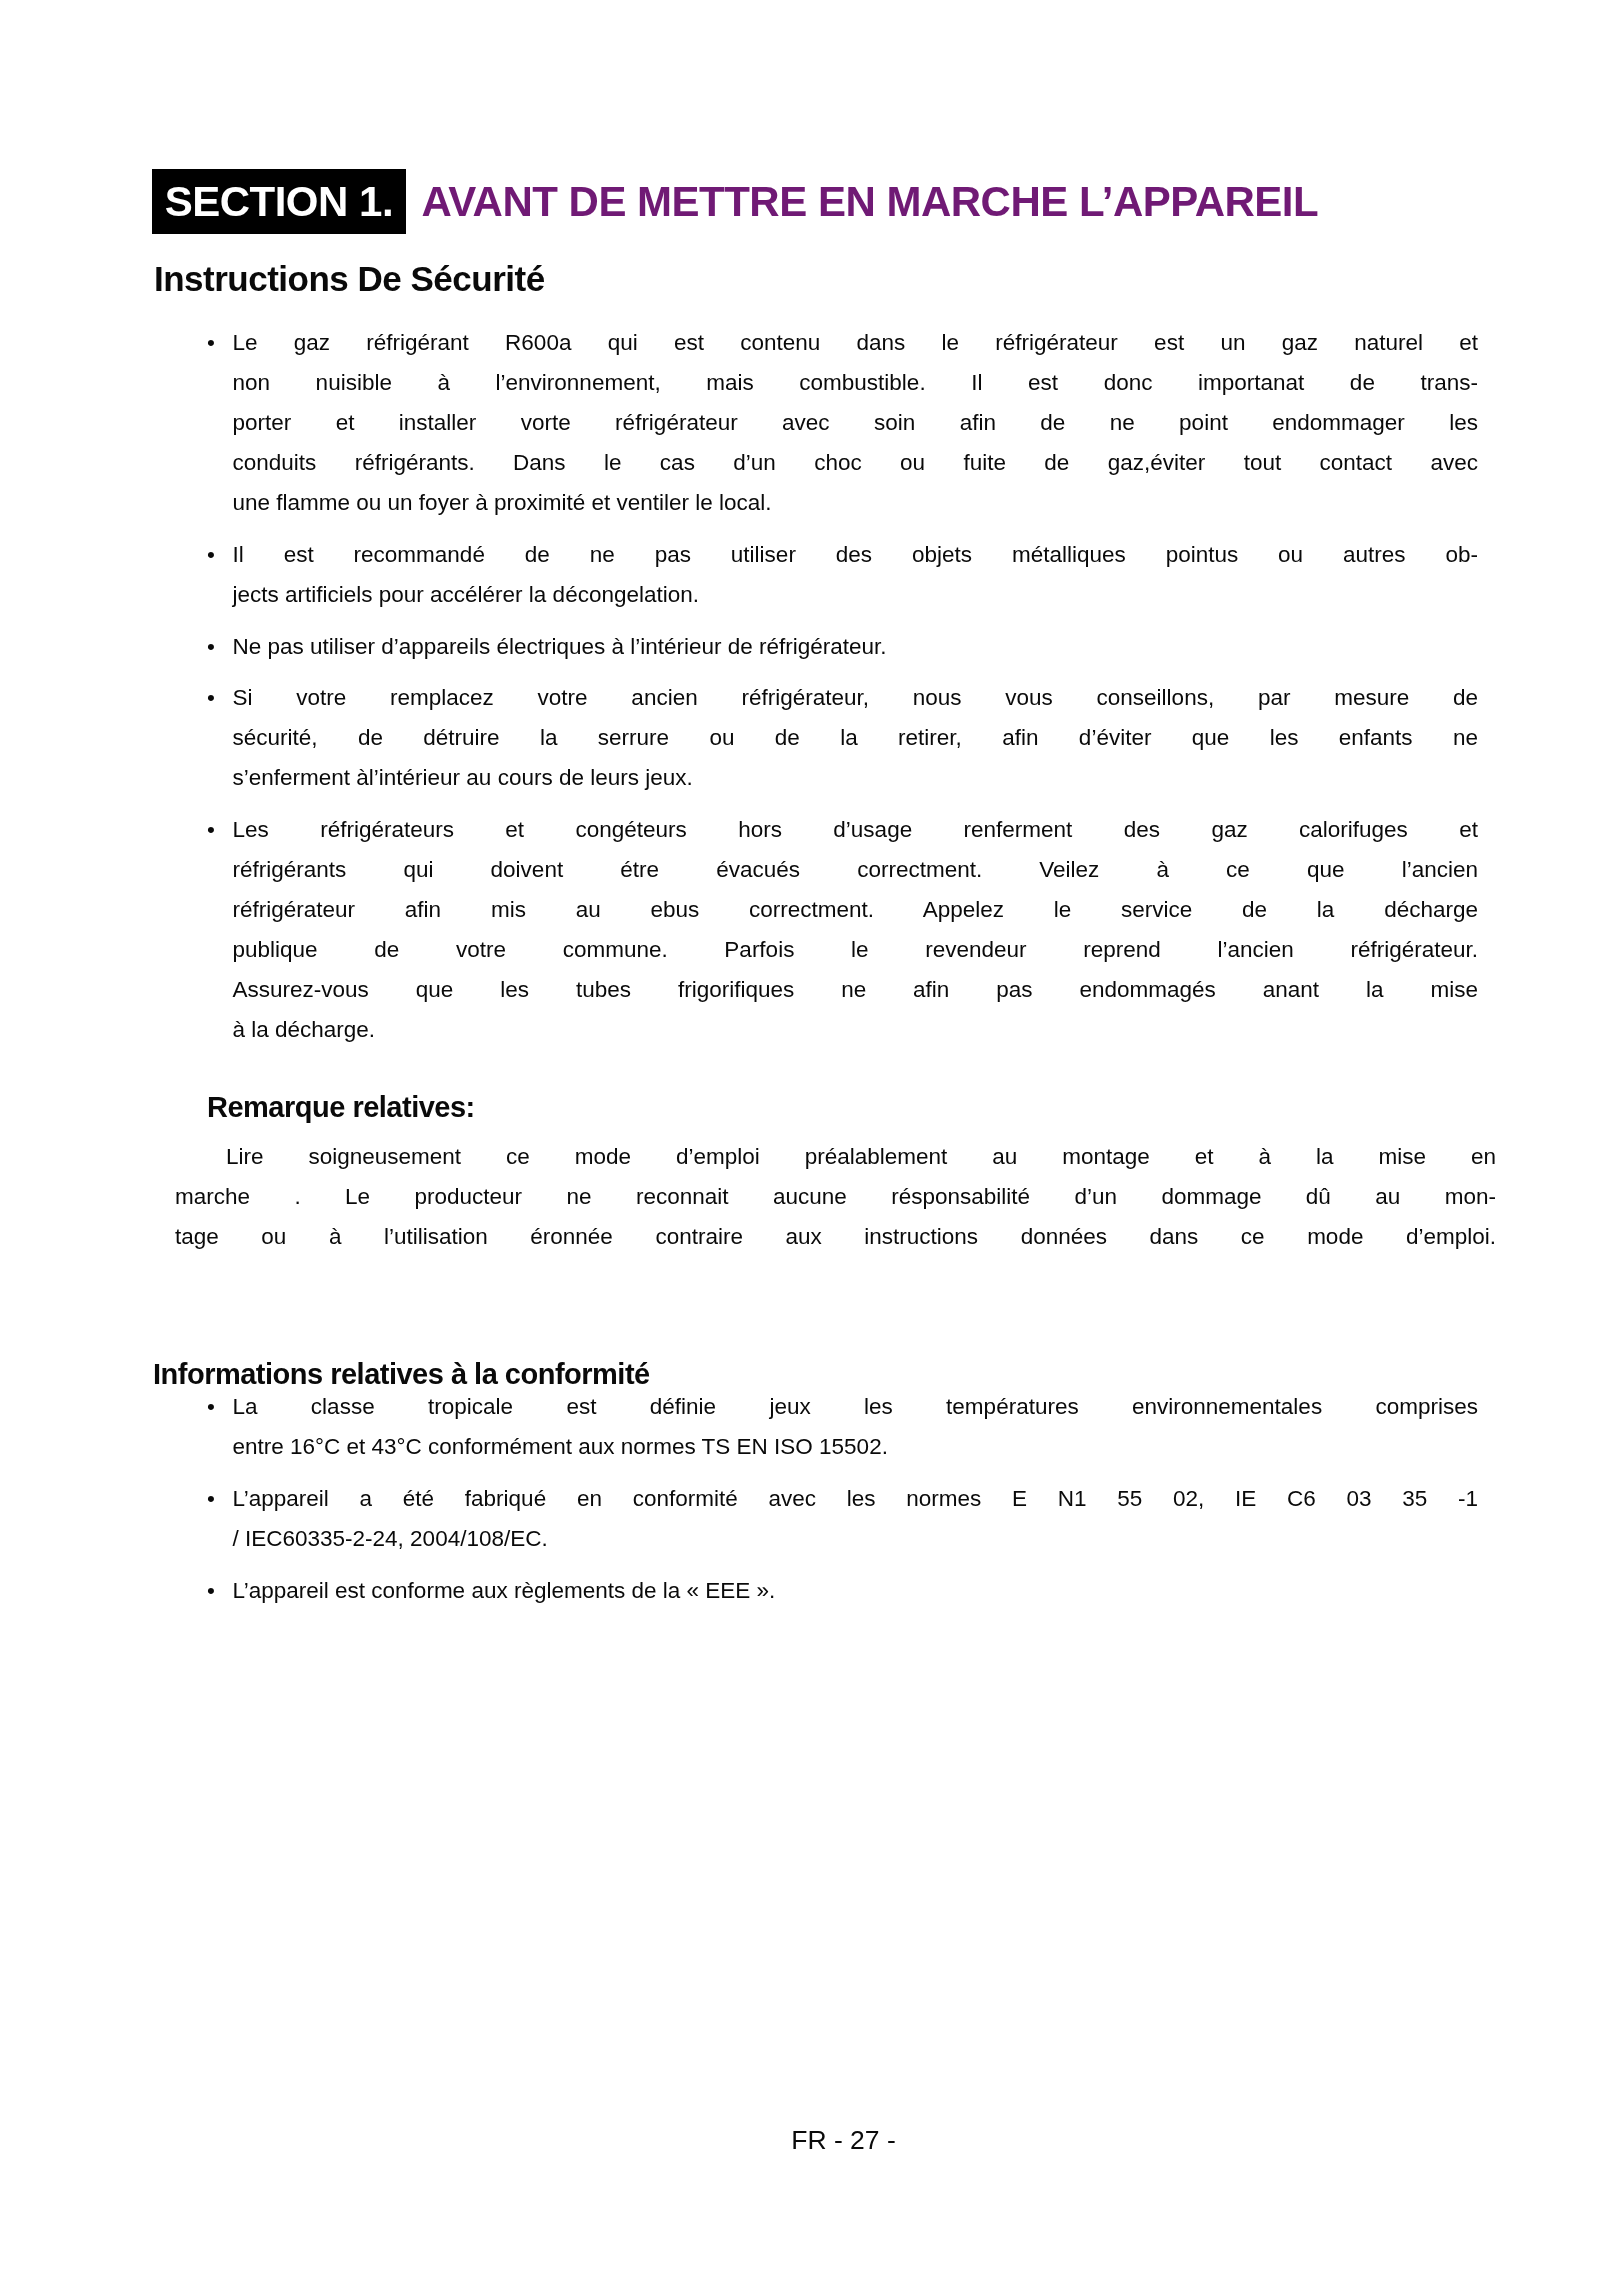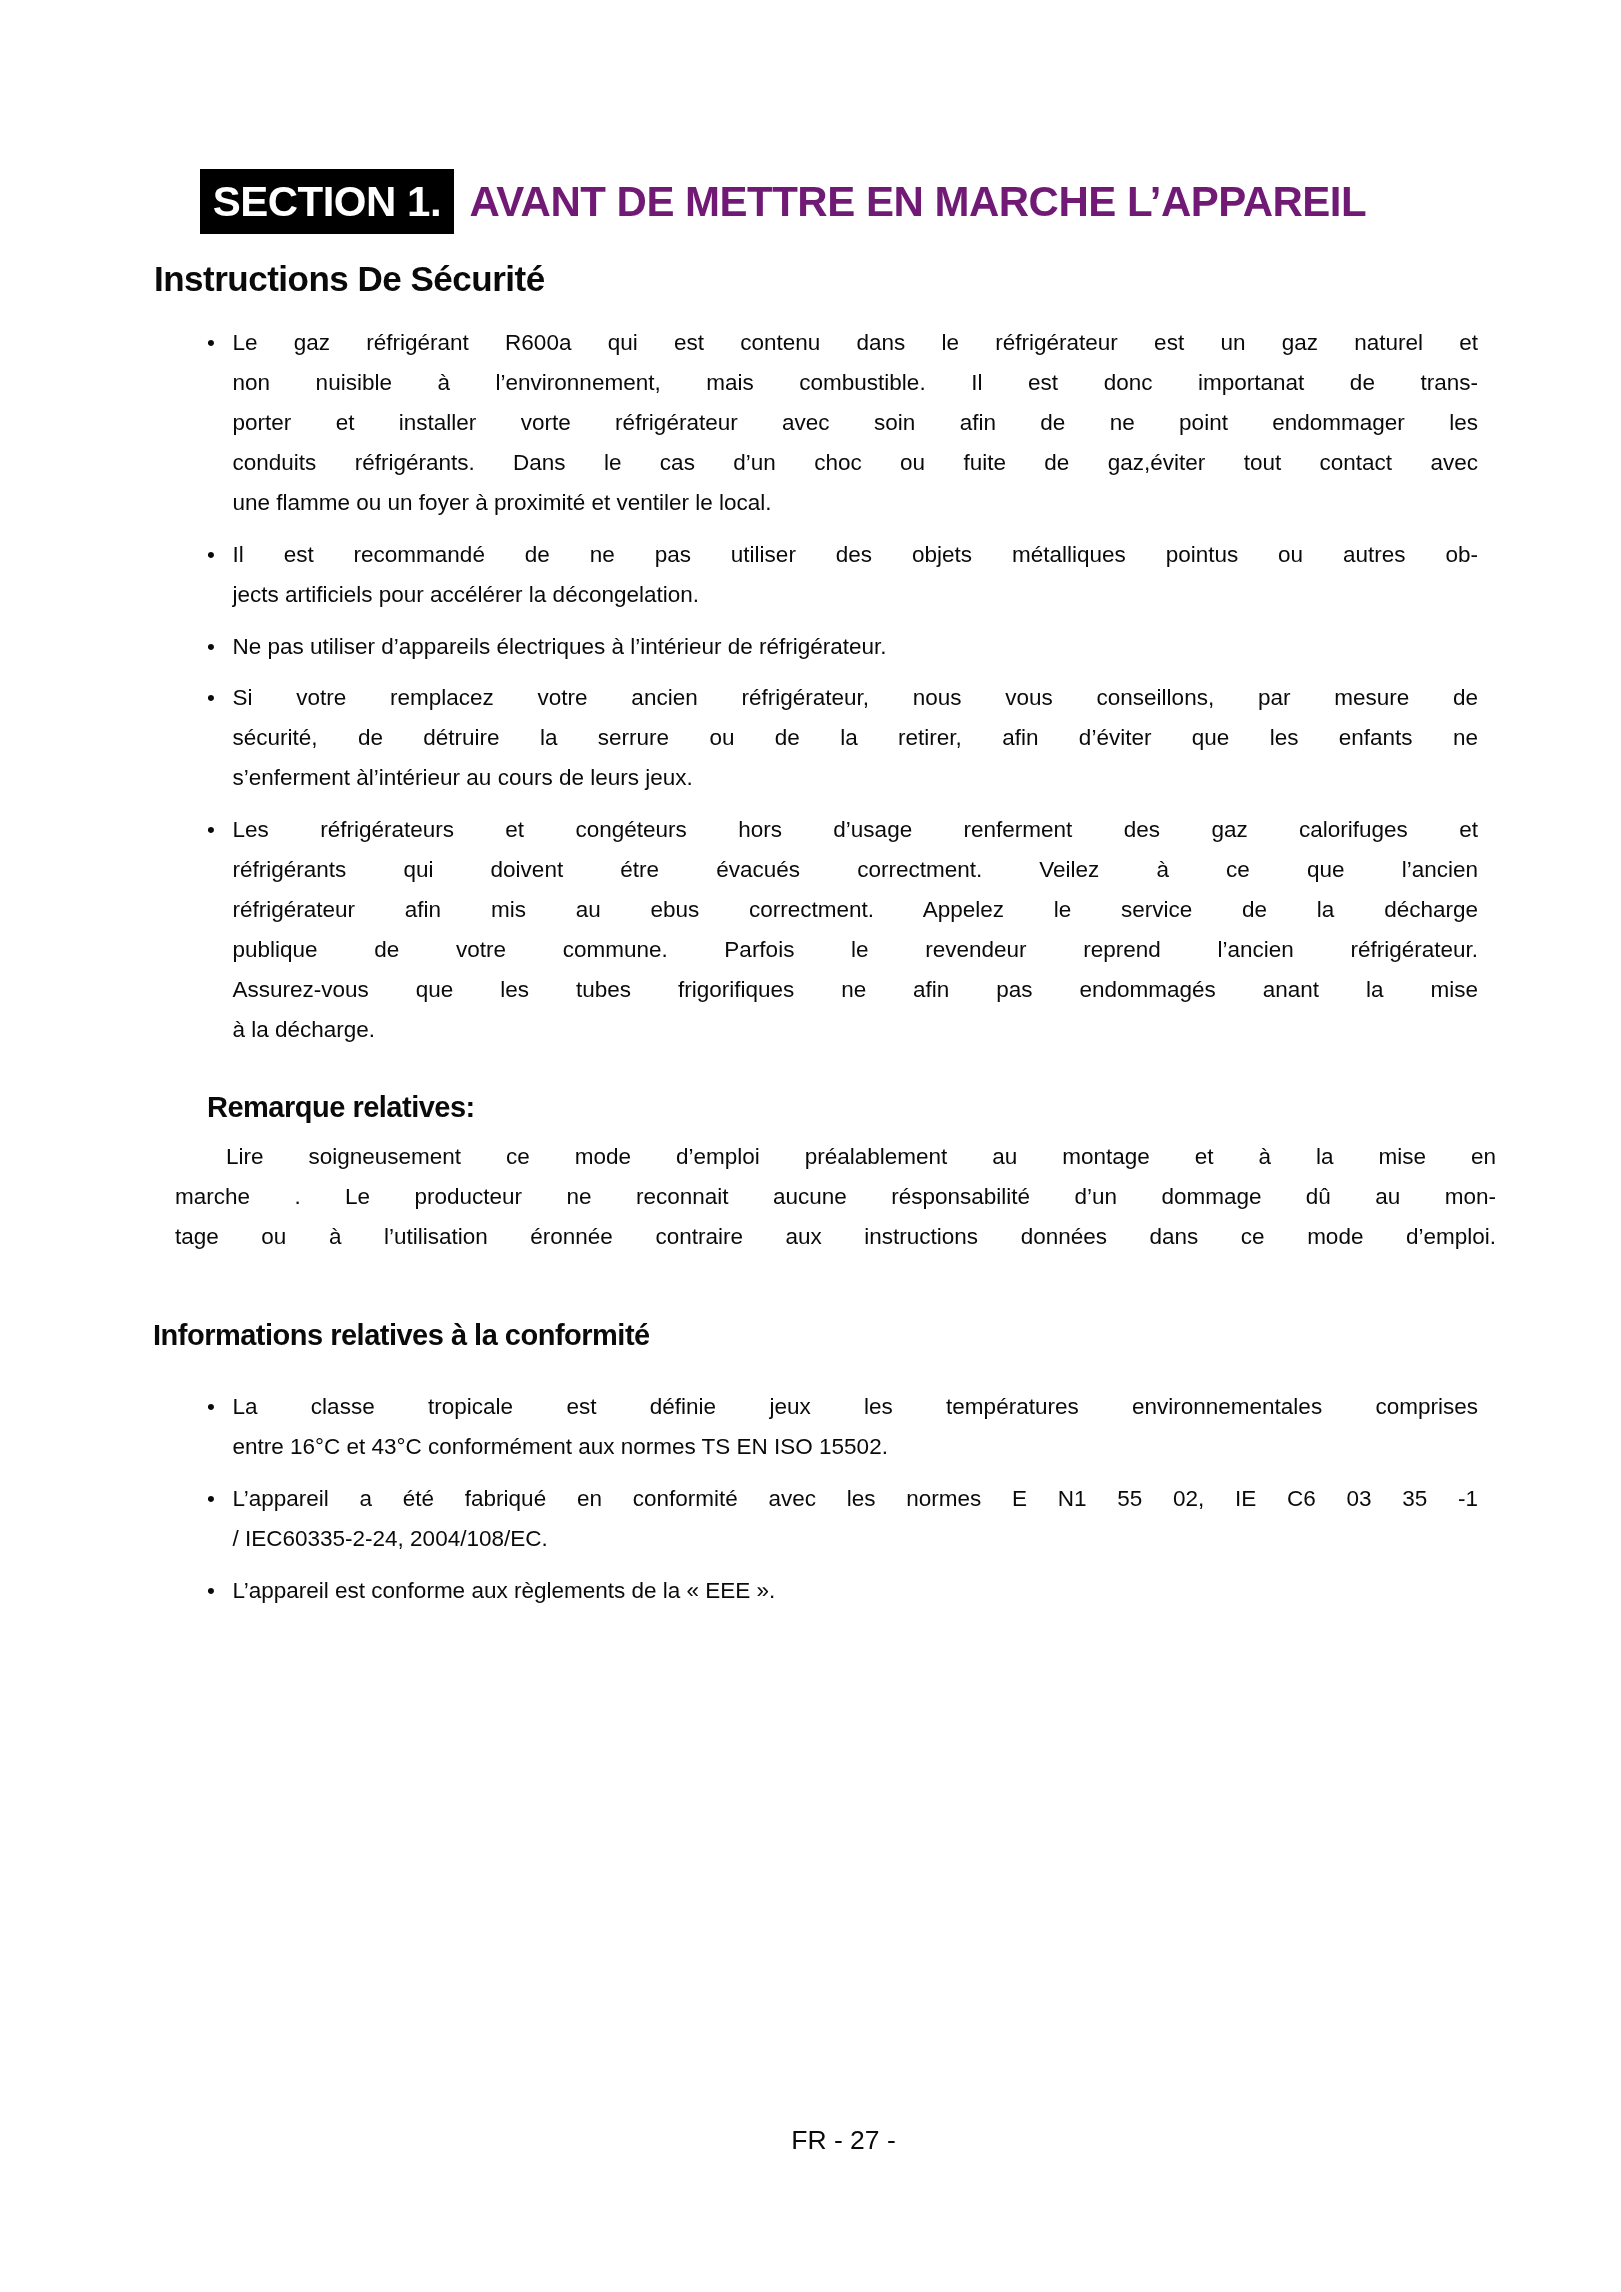--- a/index.html
+++ b/index.html
@@ -15,21 +15,20 @@
   }
   .abs { position: absolute; }
 
   
   #section-header {
     top: 169px;
     left: 152px;
     display: flex;
     align-items: stretch;
     height: 65px;
-    margin-left: 48px;
   }
   .badge {
     background: #000000;
     color: #ffffff;
     font-weight: bold;
     font-size: 42px;
     letter-spacing: -0.5px;
     display: flex;
     align-items: center;
     padding: 0 12.7px;
@@ -54,21 +53,21 @@
     white-space: nowrap;
   }
   .h-medium {
     font-size: 29px;
     font-weight: bold;
     letter-spacing: -0.5px;
     white-space: nowrap;
   }
   #safety-heading { top: 259px; left: 154px; }
   #remark-heading { top: 1091px; left: 207px; }
-  #conformity-heading { top: 1319px; left: 153px; }
+  #conformity-heading { top: 1358px; left: 153px; }
 
   
   .body-text { font-size: 22.5px; line-height: 40px; }
   .jline {
     text-align: justify;
     text-align-last: justify;
     text-justify: inter-word;
     line-height: 40px;
     min-height: 40px;
   }

